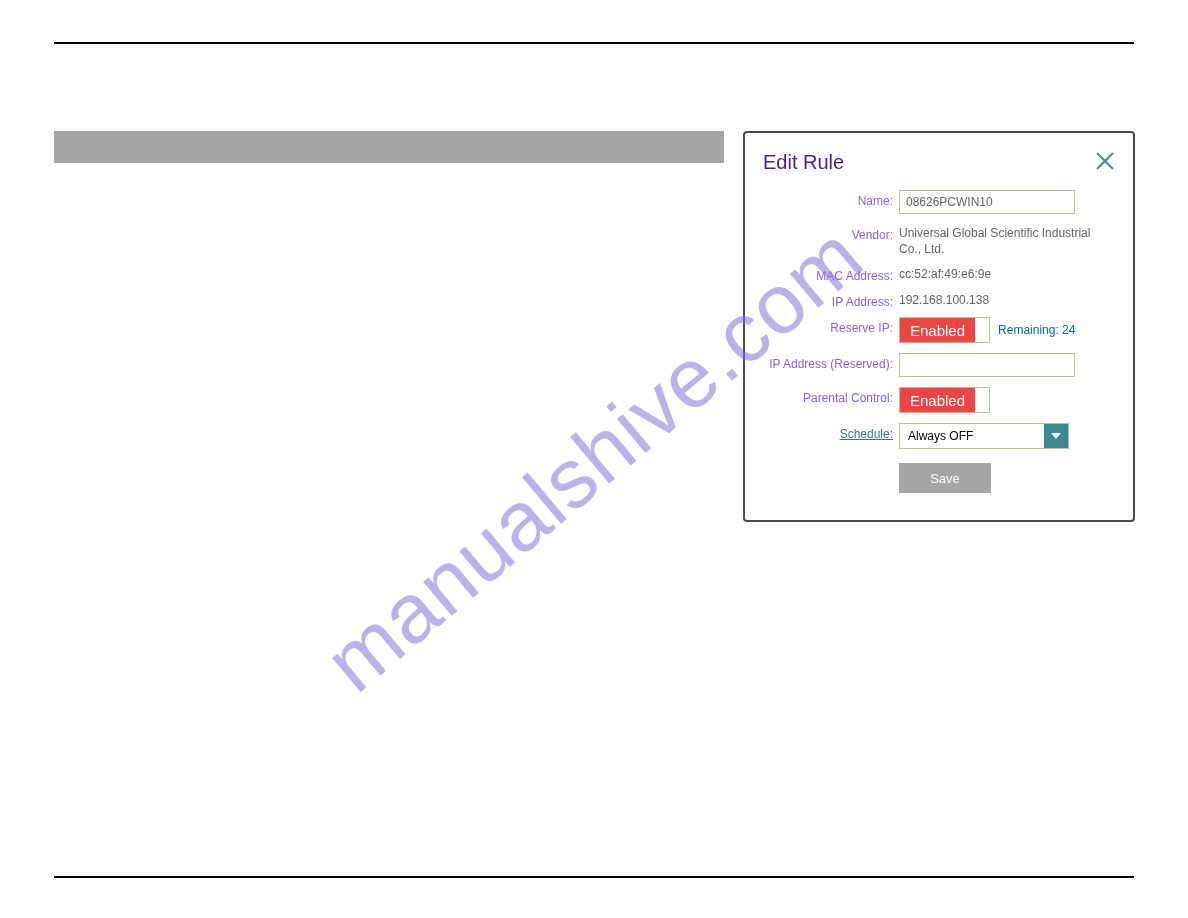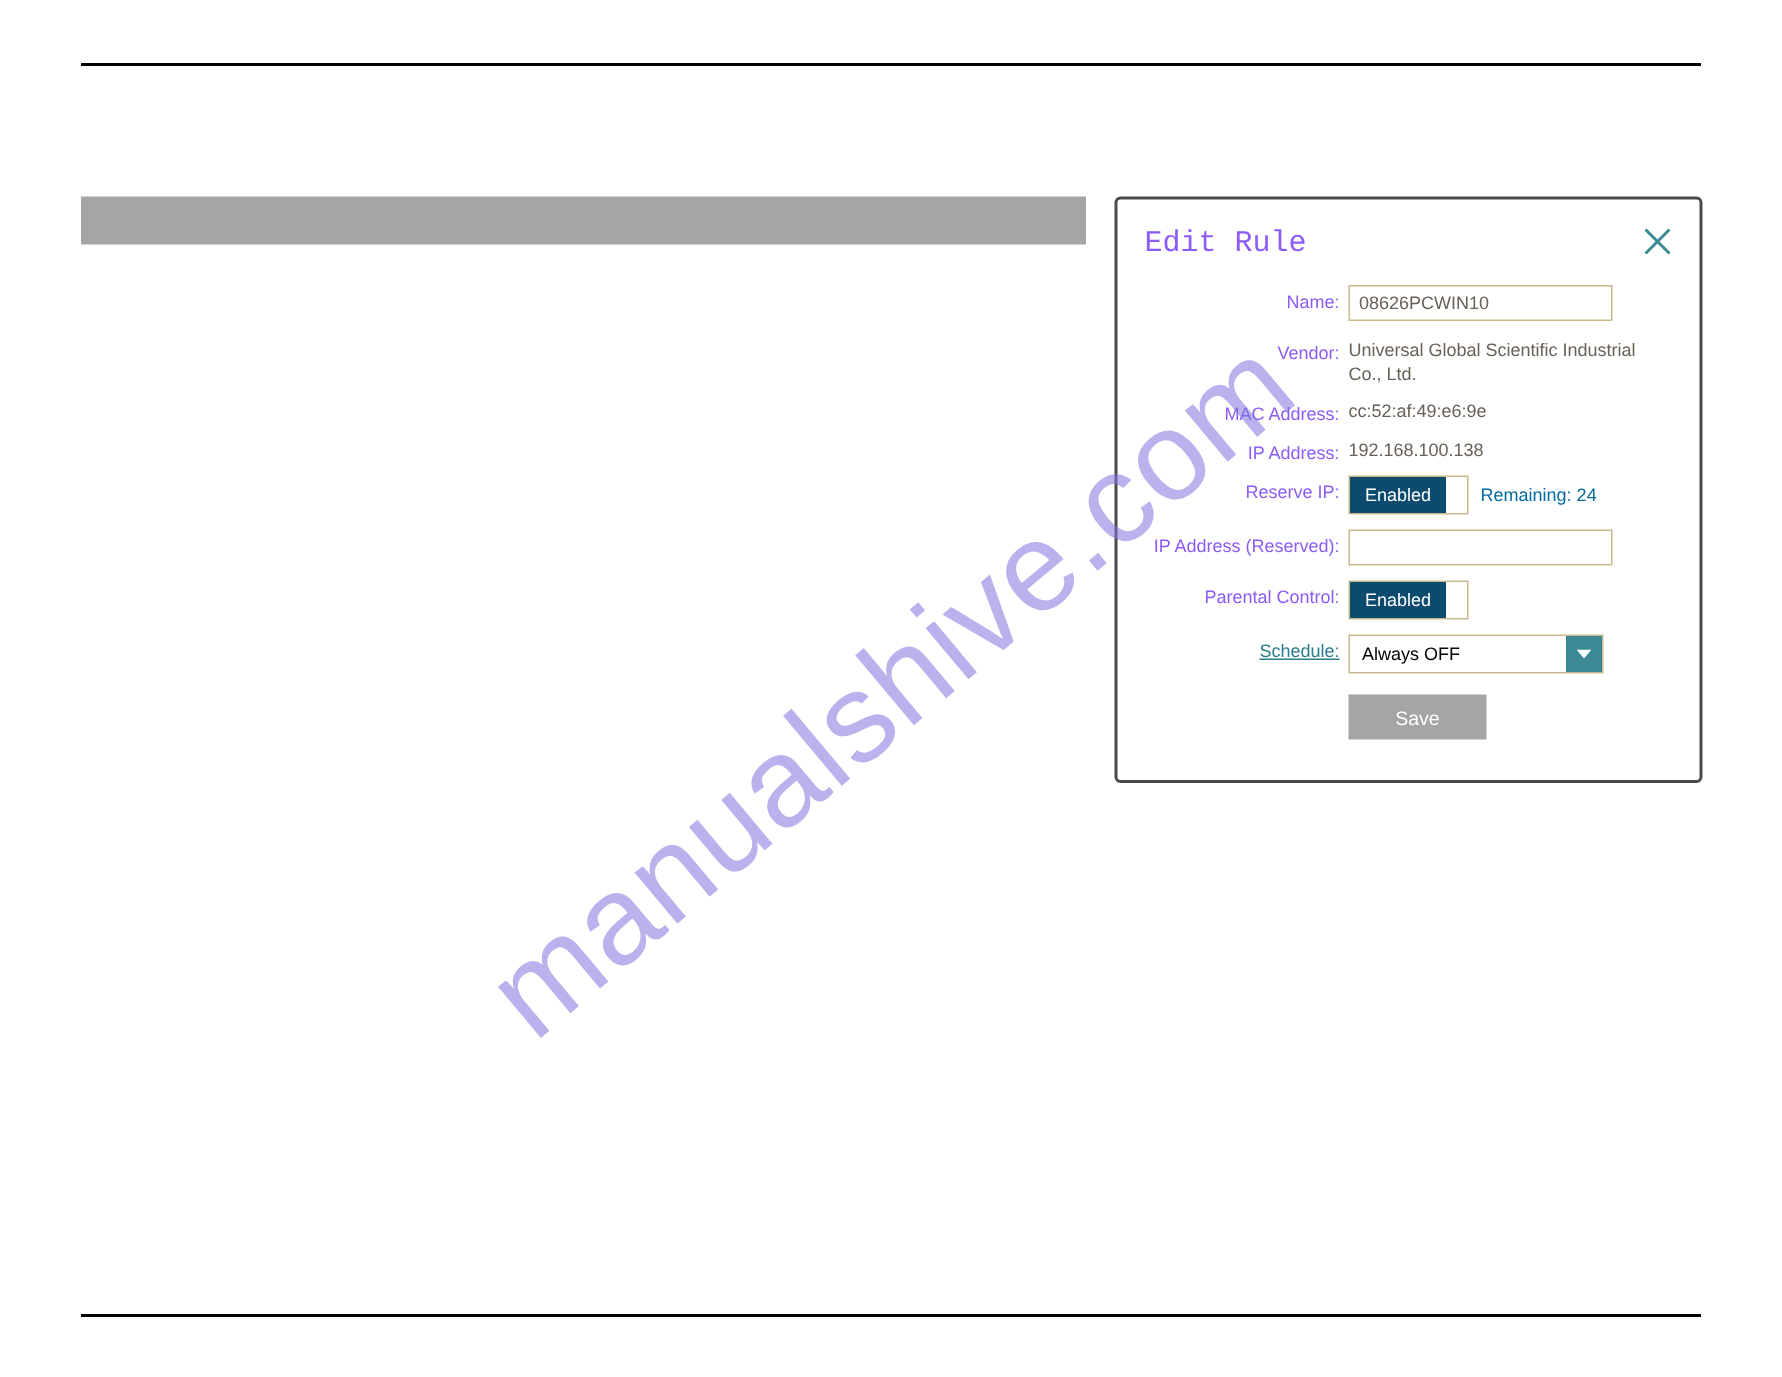--- a/index.html
+++ b/index.html
@@ -12,21 +12,21 @@
 
   .dialog {
     position: absolute;
     left: 743px; top: 131px;
     width: 392px; height: 391px;
     border: 2px solid #4a4a4a;
     border-radius: 4px;
     background: #fff;
     padding: 18px 18px 16px 18px;
   }
-  .dialog-title { color: #8b5cf6; font-size: 20px; font-weight: 400; font-family: Liberation Mono, monospace; }
+  .dialog-title { color: #4c1d95; font-size: 20px; font-weight: 400; }
   .close-btn {
     position: absolute; right: 14px; top: 14px;
     width: 28px; height: 28px; cursor: pointer;
     display: flex; align-items: center; justify-content: center;
   }
   .close-btn svg { stroke: #3c8996; stroke-width: 2; }
 
   .form { margin-top: 16px; font-size: 12px; color: #696158; }
   .row { display: flex; align-items: flex-start; margin-bottom: 10px; }
   .row.tight { margin-bottom: 8px; }
@@ -47,22 +47,22 @@
 
   .toggle {
     display: inline-flex; align-items: center;
     height: 26px;
     border: 1px solid #c9b98f;
     background: #fff;
     cursor: pointer;
     user-select: none;
   }
   .toggle .track {
-    background: #0c4a6e; color: #fff;
-    font-size: 12px;
+    background: #ef4444; color: #fff;
+    font-size: 15px;
     padding: 0 10px;
     height: 100%;
     display: flex; align-items: center;
   }
   .toggle .knob {
     width: 14px; height: 100%; background: #fff;
   }
   .remaining { color: #0369a1; font-size: 12px; }
 
   .select-wrap {

